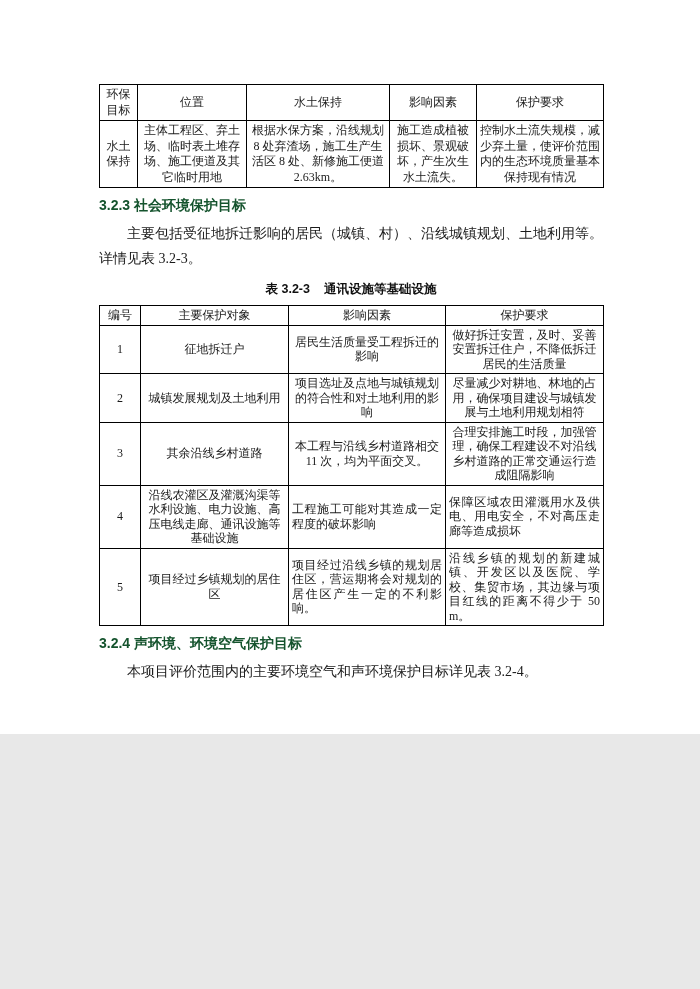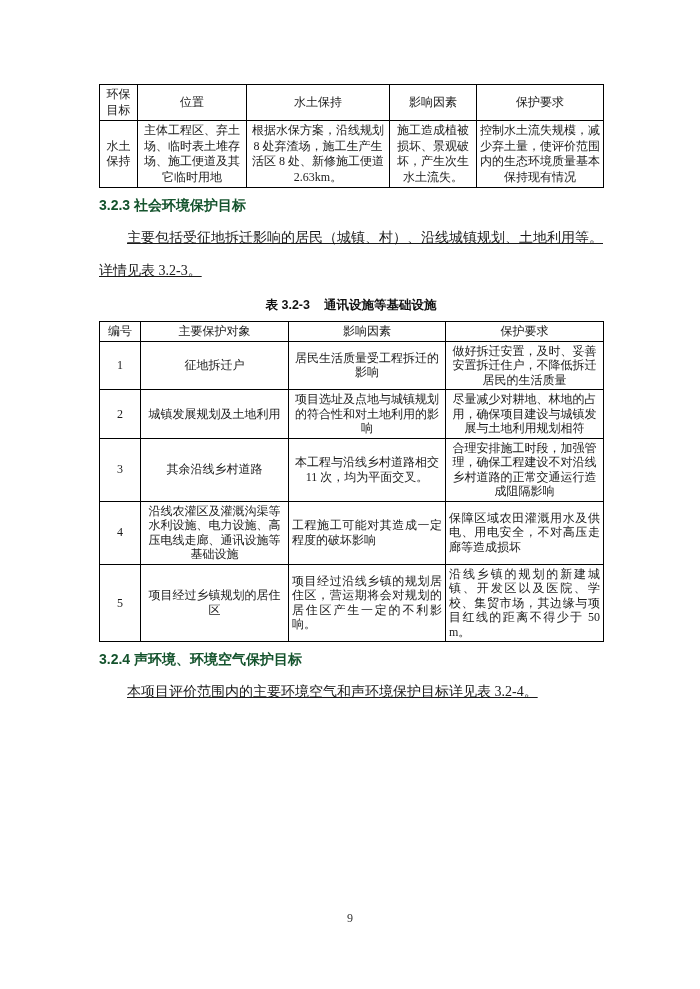--- a/index.html
+++ b/index.html
@@ -1,20 +1,20 @@
 <!DOCTYPE html>
 <html><head>
 <meta charset="utf-8">
 <style>
   * { box-sizing: border-box; }
   html, body { margin: 0; padding: 0; background: #e8e8e8; }
   .page {
     position: relative;
     width: 700px;
-    height: 989px;
+    height: 734px;
     margin: 0 auto;
     background: #ffffff;
     font-family: "Liberation Serif", "DejaVu Serif", serif;
     color: #1a1a1a;
     overflow: hidden;
   }
   .content {
     position: absolute;
     left: 99px;
     top: 84px;
@@ -52,24 +52,23 @@
   h3.sec {
     margin: 9px 0 4px 0;
     font-family: "Liberation Sans", "DejaVu Sans", sans-serif;
     font-size: 14px;
     font-weight: bold;
     color: #14532d;
   }
   p.para {
     margin: 6px 0 6px 0;
     font-size: 14px;
-    line-height: 33px;
+    line-height: 25px;
     text-indent: 2em;
     text-align: justify;
-    text-decoration: underline;
   }
   .caption {
     margin: 10px 0 7px 0;
     text-align: center;
     font-family: "Liberation Sans", "DejaVu Sans", sans-serif;
     font-weight: bold;
     font-size: 12.5px;
     color: #111111;
   }
   .caption .cap-label { margin-right: 14px; text-align: center; }

